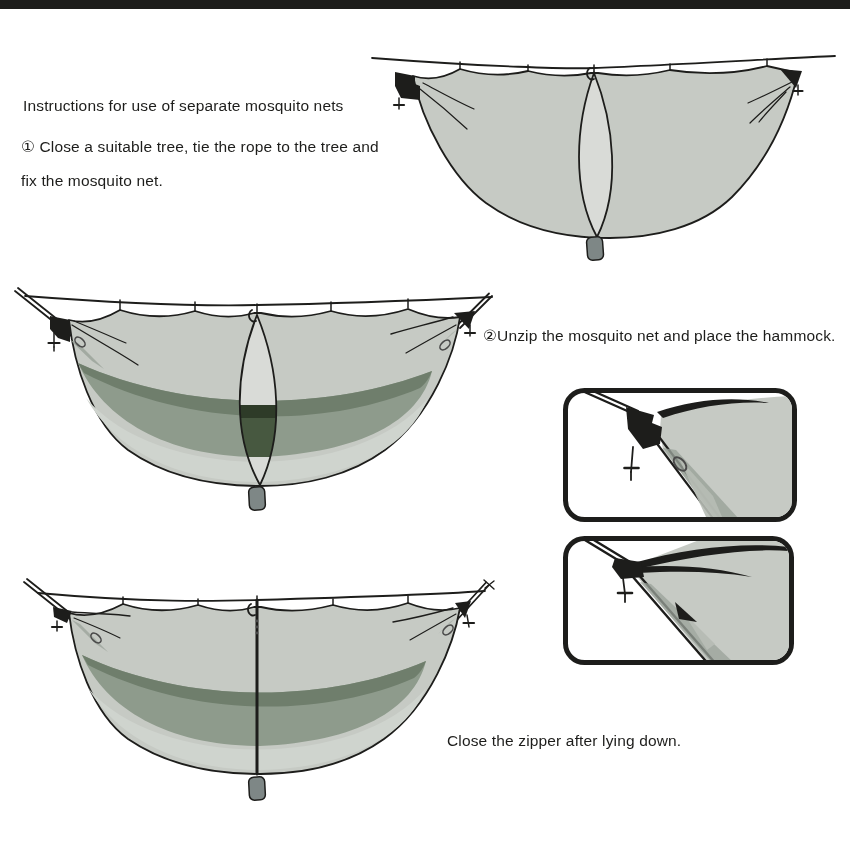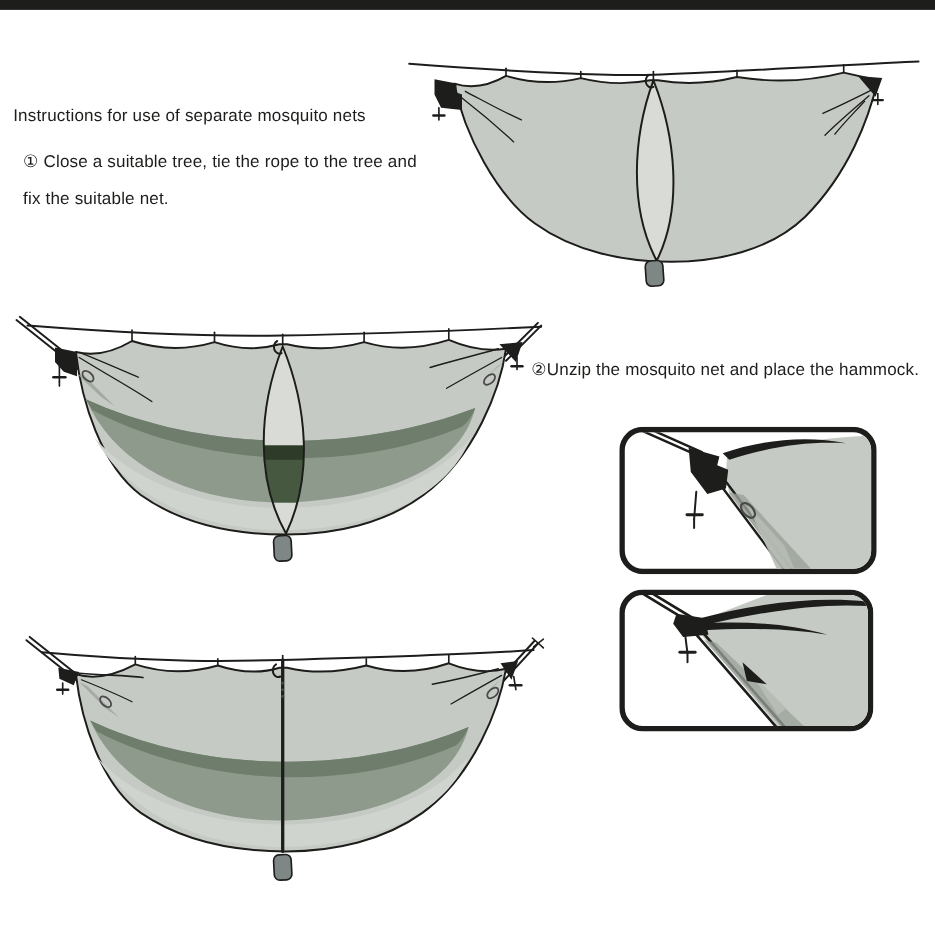--- a/index.html
+++ b/index.html
@@ -27,24 +27,25 @@
   .frame{fill:#ffffff;stroke:var(--ink,#1d1d1b);stroke-width:5;}
   .dots{fill:#4a4a4a;}
 </style>
 </head>
 <body>
 
 <div class="canvas">
 
   <div class="topbar"></div>
 
-  <div class="txt" style="left:12px;top:97px;">Instructions for use of separate mosquito nets</div>
+  <div class="txt" style="left:23px;top:97px;">Instructions for use of separate mosquito nets</div>
   <div class="txt" style="left:21px;top:138px;">① Close a suitable tree, tie the rope to the tree and</div>
-  <div class="txt" style="left:21px;top:172px;">fix the suitable net.</div>
+  <div class="txt" style="left:21px;top:172px;">fix the mosquito net.</div>
   <div class="txt" style="left:483px;top:327px;">②Unzip the mosquito net and place the hammock.</div>
+  <div class="txt" style="left:447px;top:732px;">Close the zipper after lying down.</div>
 
   <svg class="fig" style="left:370px;top:45px;" width="480" height="228" viewBox="0 0 480 228">
     <path class="sk" stroke-width="1.8" d="M2,13 C120,22 200,24 224,23 C280,21 420,13 465,11"></path>
     <g class="sk" stroke-width="1.5">
       <path d="M90,17 L90,24"></path>
         <path d="M158,20 L158,26"></path>
         <path d="M224,20 L224,28"></path>
       <path d="M300,19 L300,25"></path>
         <path d="M397,14 L397,21"></path>
     </g>

